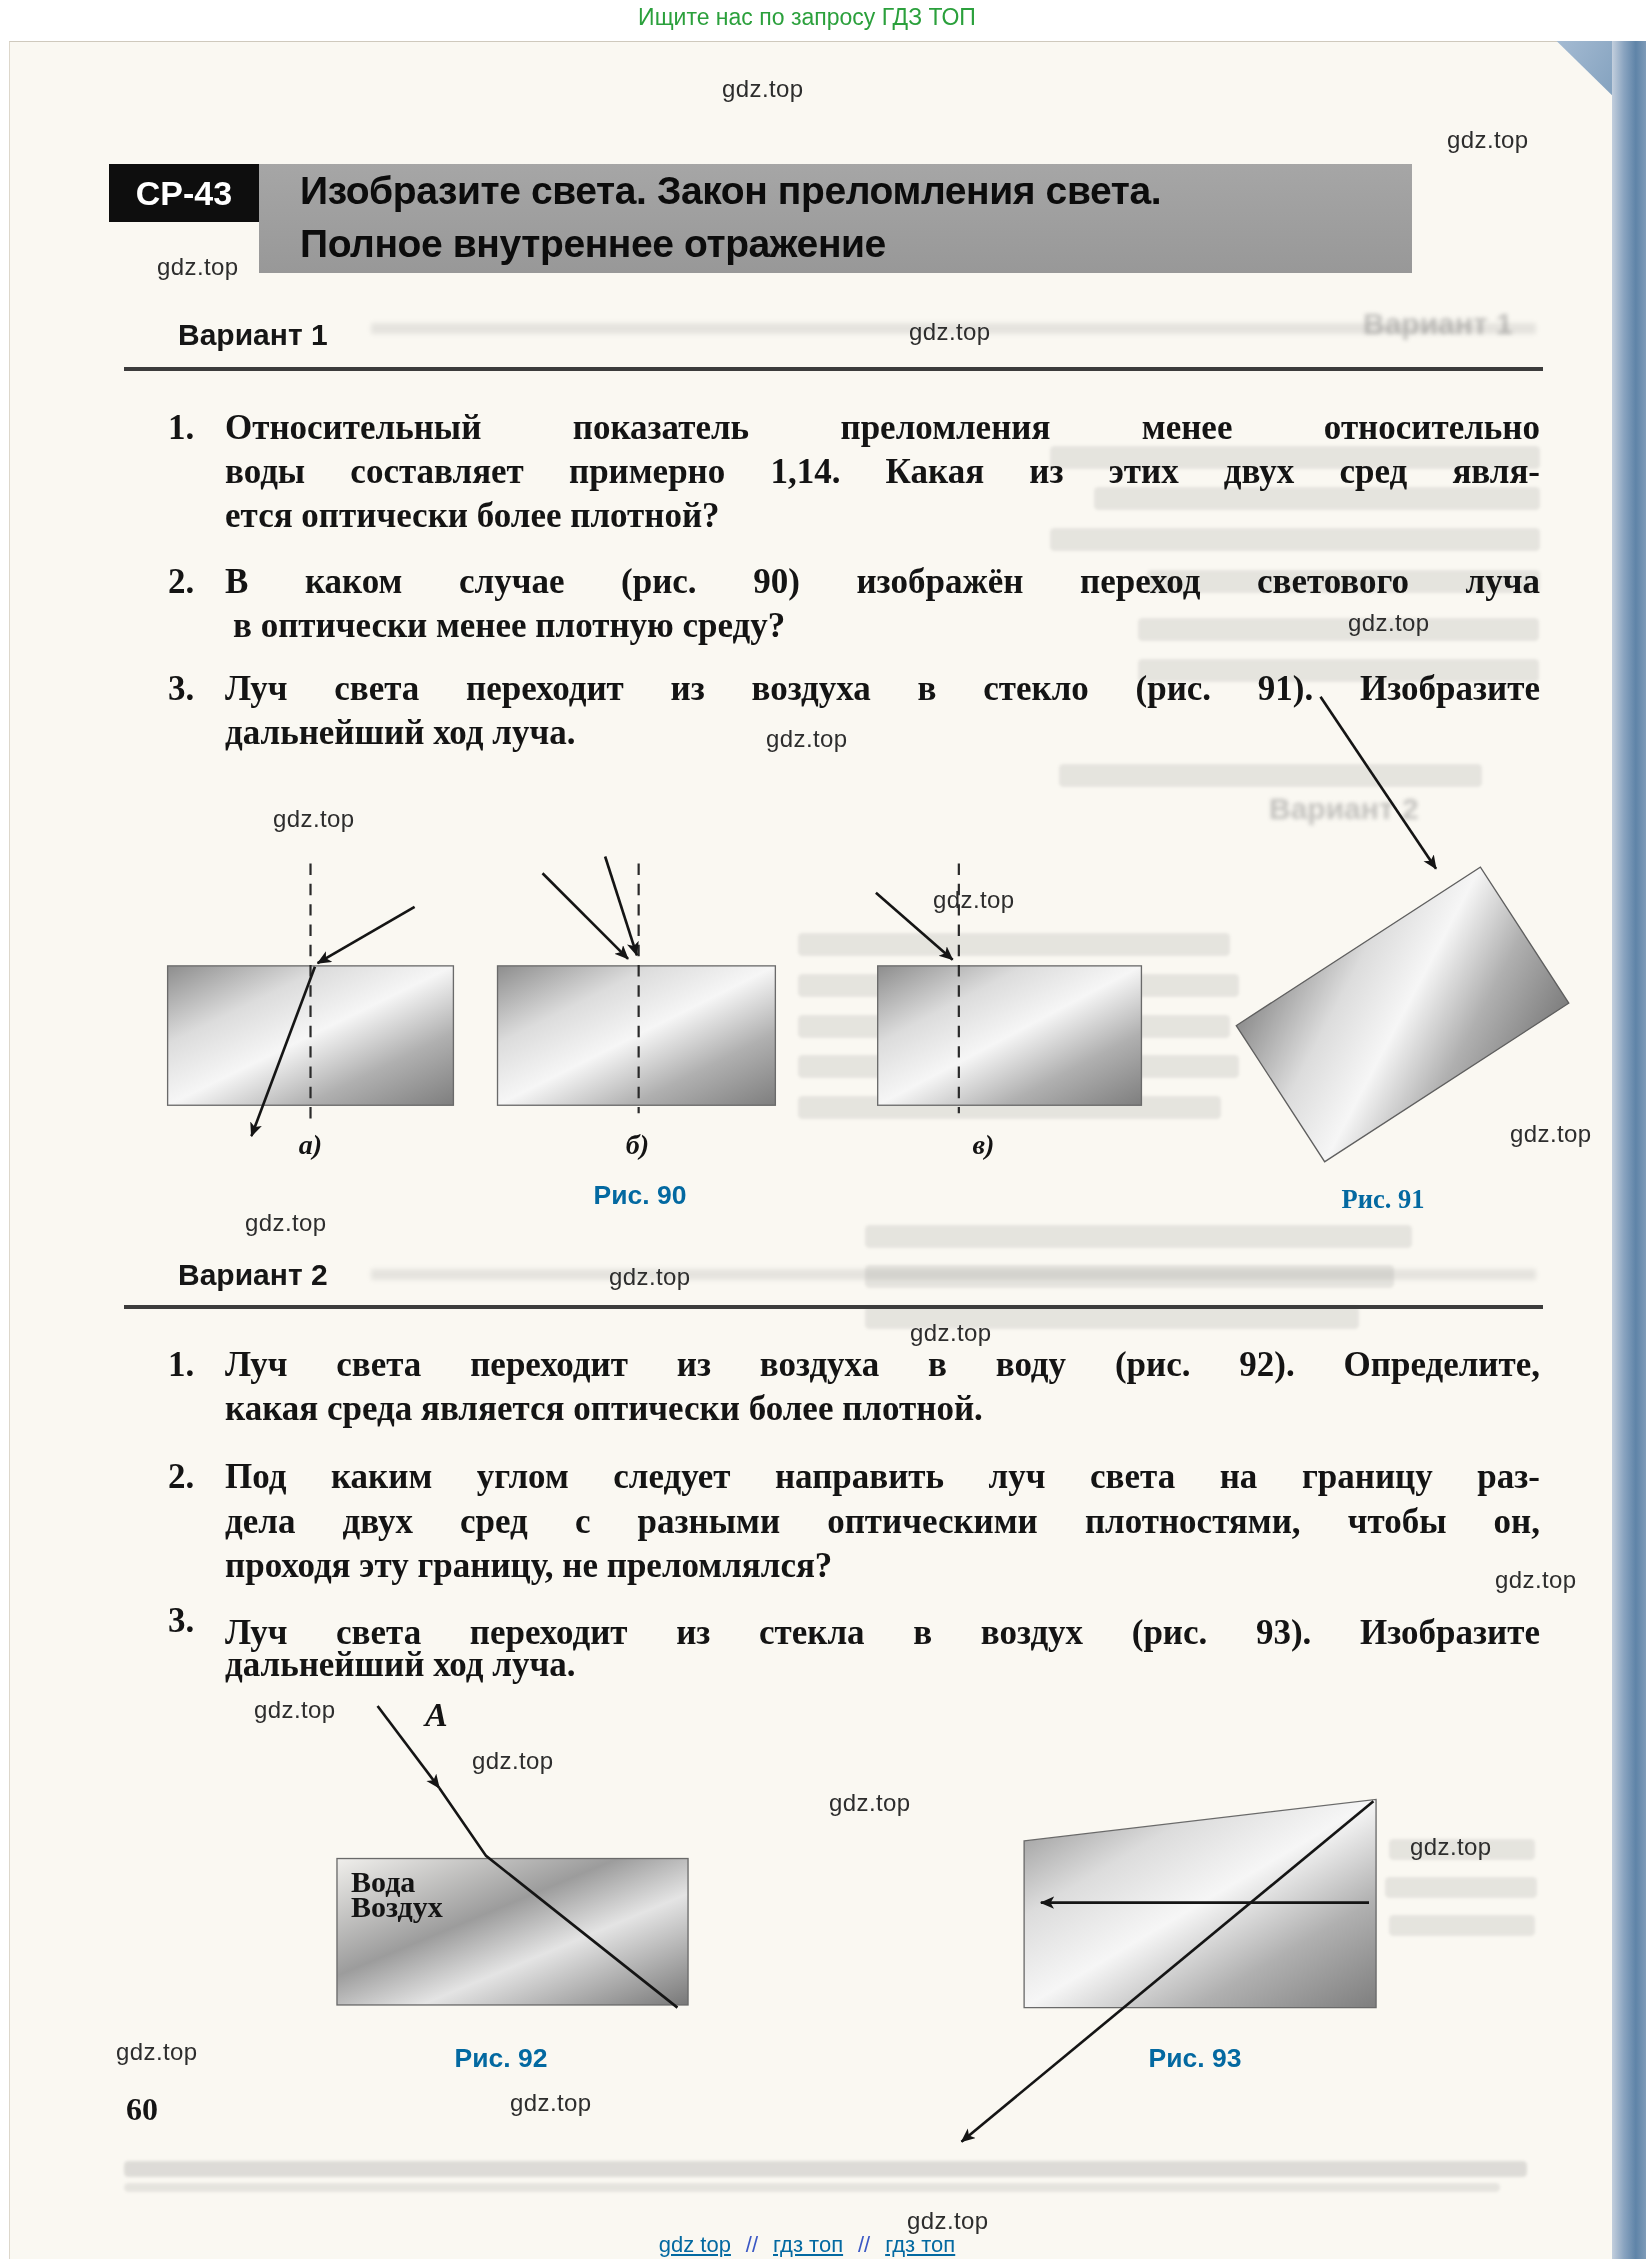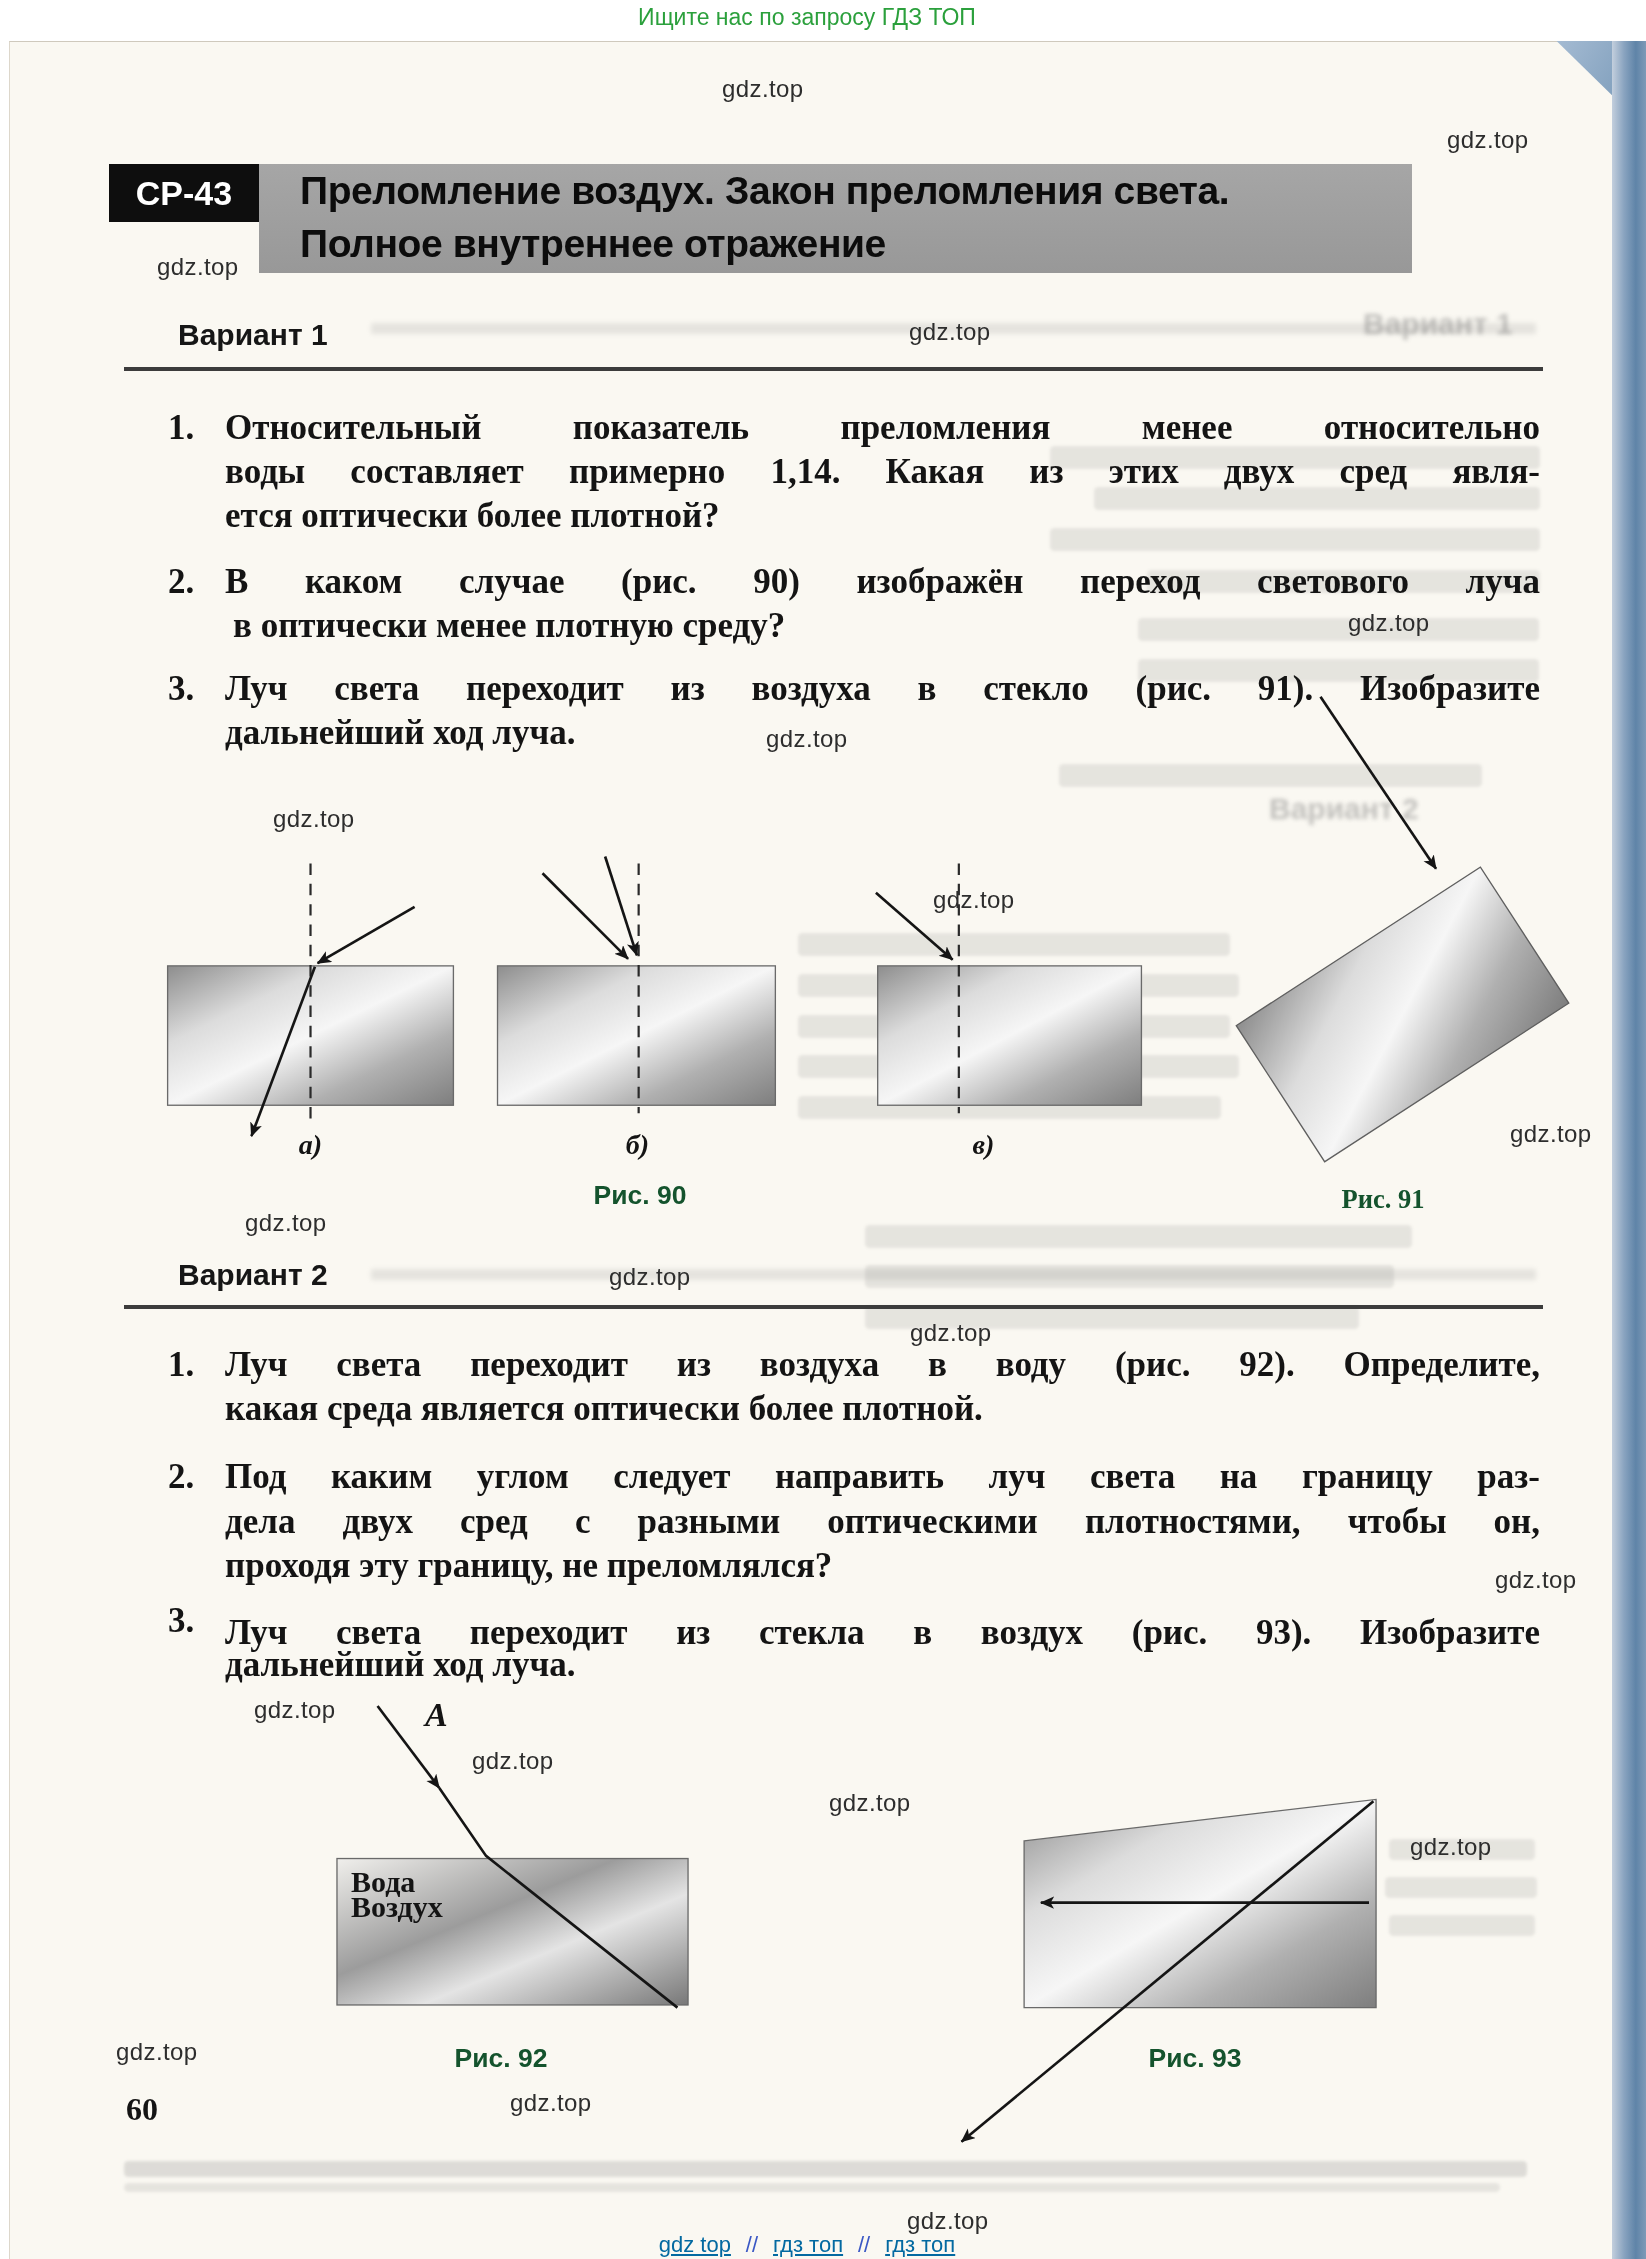--- a/index.html
+++ b/index.html
@@ -37,21 +37,21 @@
   .qnum{position:absolute;left:168px;font-family:"Liberation Serif",serif;font-weight:bold;
         font-size:35px;color:#141414;}
   .qline{position:absolute;left:225px;width:1315px;font-family:"Liberation Serif",serif;
         font-weight:bold;font-size:35px;color:#141414;white-space:normal;}
   .jl{text-align:justify;text-align-last:justify;}
   .ll{text-align:left;}
 
   
   .sublab{position:absolute;width:71px;text-align:center;font-family:"Liberation Serif",serif;
         font-weight:bold;font-style:italic;font-size:28px;color:#141414;}
-  .figcap{position:absolute;width:194px;text-align:center;font-size:26.5px;font-weight:bold;color:#14532d;}
+  .figcap{position:absolute;width:194px;text-align:center;font-size:26.5px;font-weight:bold;color:#0369a1;}
   .medlab{position:absolute;font-family:"Liberation Serif",serif;font-weight:bold;font-size:30px;color:#141414;}
   .ptlab{position:absolute;font-family:"Liberation Serif",serif;font-weight:bold;font-style:italic;
         font-size:34px;color:#141414;}
   .pagenum{position:absolute;left:126px;top:2091px;font-family:"Liberation Serif",serif;
         font-weight:bold;font-size:32px;color:#141414;}
 
   
   .bb{position:absolute;height:23px;background:#6e6e6e;opacity:0.14;filter:blur(1.8px);border-radius:4.4px;}
   .bleedtxt{position:absolute;font-size:30px;font-weight:bold;color:#6f6f6f;opacity:0.4;filter:blur(2.2px);}
   .bleedrule{position:absolute;height:10.6px;background:#7a7a7a;opacity:0.16;filter:blur(2.6px);}
@@ -147,21 +147,21 @@
 
     <g>
       <polygon points="1161,2087 1560,2040 1560,2276 1161,2276" fill="url(#gGlass)" stroke="#6a6a6a" stroke-width="1.5"></polygon>
       <line x1="1557" y1="2042" x2="1090" y2="2428" stroke="#151515" stroke-width="3" marker-end="url(#arr)"></line>
       <line x1="1552" y1="2157" x2="1180" y2="2157" stroke="#151515" stroke-width="3" marker-end="url(#arr)"></line>
     </g>
   </svg>
 
   <div class="hdr-bar"></div>
   <div class="hdr-box">СР-43</div>
-  <div class="hdr-t1">Преломление воздух. Закон преломления света.</div>
+  <div class="hdr-t1">Изобразите света. Закон преломления света.</div>
   <div class="hdr-t2">Полное внутреннее отражение</div>
 
   <div class="vhead" style="left:178px;top:318px;">Вариант 1</div>
   <div class="rule" style="top:367px;"></div>
 
   <div class="qnum" style="top:408px;">1.</div>
   <div class="qline jl" style="top:408px;">Относительный показатель преломления менее относительно</div>
   <div class="qline jl" style="top:452px;">воды составляет примерно 1,14. Какая из этих двух сред явля-</div>
   <div class="qline ll" style="top:496px;">ется оптически более плотной?</div>
 

